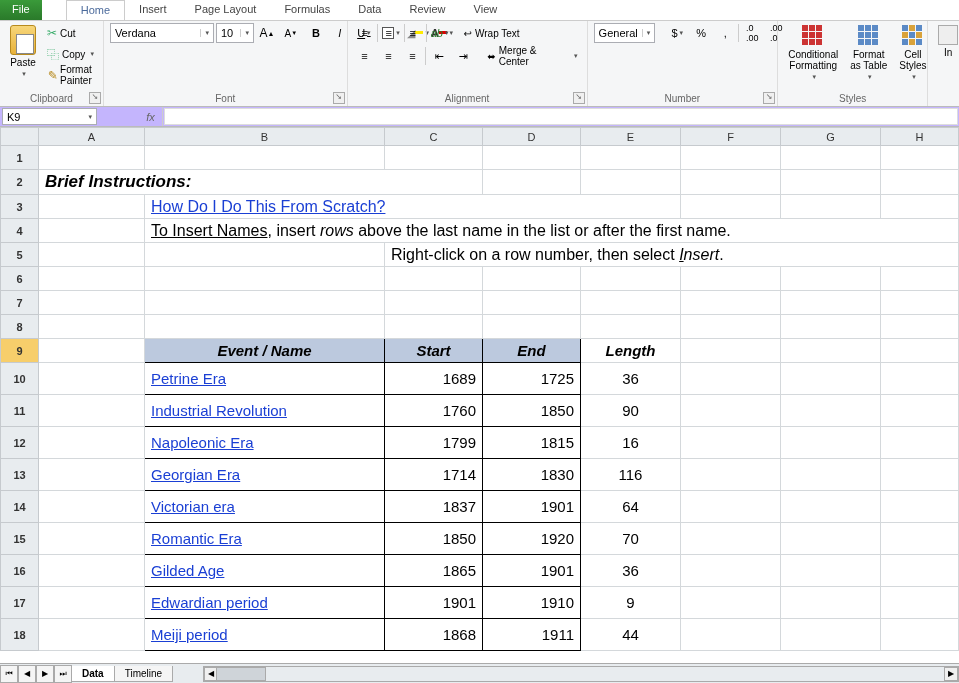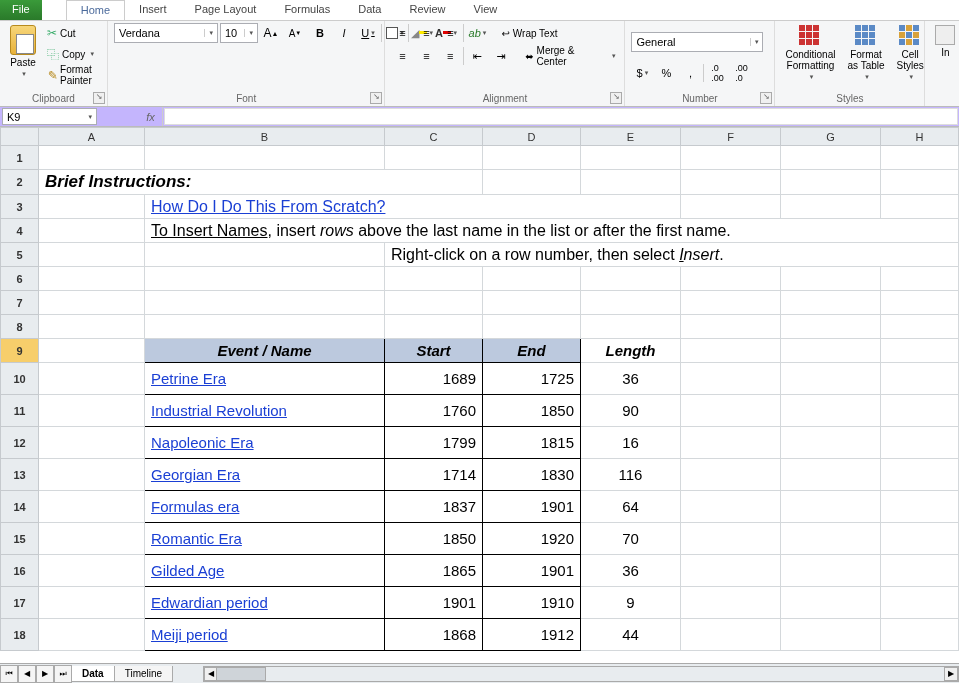--- a/index.html
+++ b/index.html
@@ -195,21 +195,21 @@
             <span>Merge &amp; Center</span>
             <span class="dd-arrow">▾</span>
           </div>
       </div>
     </div>
     <div class="group-label">Alignment</div>
     <div class="dialog-launcher">↘</div>
   </div>
 
   <div class="group" style="min-width:150px">
-    <div class="group-body" style="flex-direction:column; gap:11px;margin-top:9px;">
+    <div class="group-body" style="flex-direction:row; gap:11px;">
       <div class="combo" style="width:132px">
           <span>General</span>
           <span class="dd-arrow">▾</span>
         </div>
       <div class="btn-row">
         <div class="icon-btn">
             <span>$</span>
             <span class="dd-arrow">▾</span>
           </div>
         <div class="icon-btn">%</div>
@@ -433,21 +433,21 @@
           <td class="cell big tbl-cell num">1714</td>
           <td class="cell big tbl-cell num">1830</td>
           <td class="cell big ctr">116</td>
           <td class="cell big"></td>
           <td class="cell big"></td>
           <td class="cell big"></td>
         </tr>
         <tr>
           <th class="rowhdr" style="height:32px">14</th>
           <td class="cell big"></td>
-          <td class="cell big tbl-cell"><span class="hlink">Formulas era </span></td>
+          <td class="cell big tbl-cell"><span class="hlink">Victorian era </span></td>
           <td class="cell big tbl-cell num">1837</td>
           <td class="cell big tbl-cell num">1901</td>
           <td class="cell big ctr">64</td>
           <td class="cell big"></td>
           <td class="cell big"></td>
           <td class="cell big"></td>
         </tr>
         <tr>
           <th class="rowhdr" style="height:32px">15</th>
           <td class="cell big"></td>
@@ -479,21 +479,21 @@
           <td class="cell big ctr">9</td>
           <td class="cell big"></td>
           <td class="cell big"></td>
           <td class="cell big"></td>
         </tr>
         <tr>
           <th class="rowhdr" style="height:32px">18</th>
           <td class="cell big"></td>
           <td class="cell big tbl-cell"><span class="hlink">Meiji period </span></td>
           <td class="cell big tbl-cell num">1868</td>
-          <td class="cell big tbl-cell num">1912</td>
+          <td class="cell big tbl-cell num">1911</td>
           <td class="cell big ctr">44</td>
           <td class="cell big"></td>
           <td class="cell big"></td>
           <td class="cell big"></td>
         </tr>
       </tbody>
     </table>
 </div>
 
 <div class="sheet-tabs">

